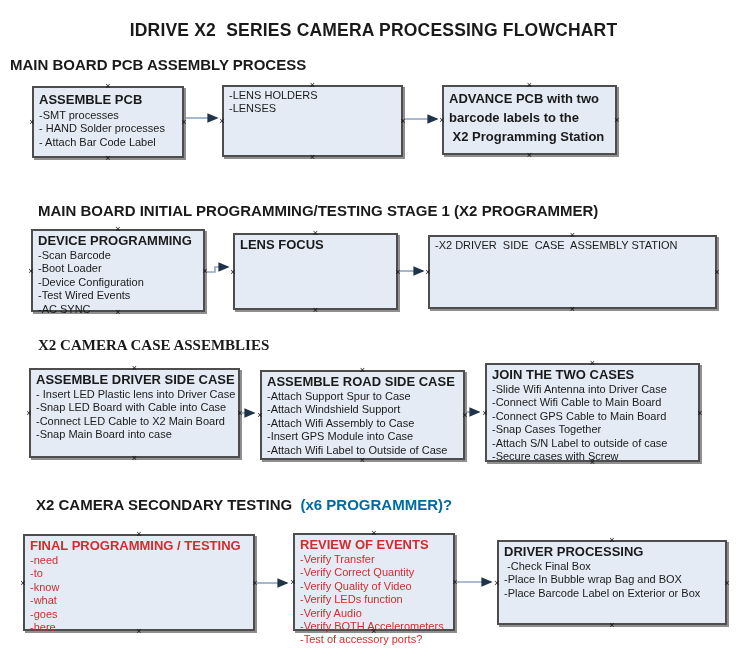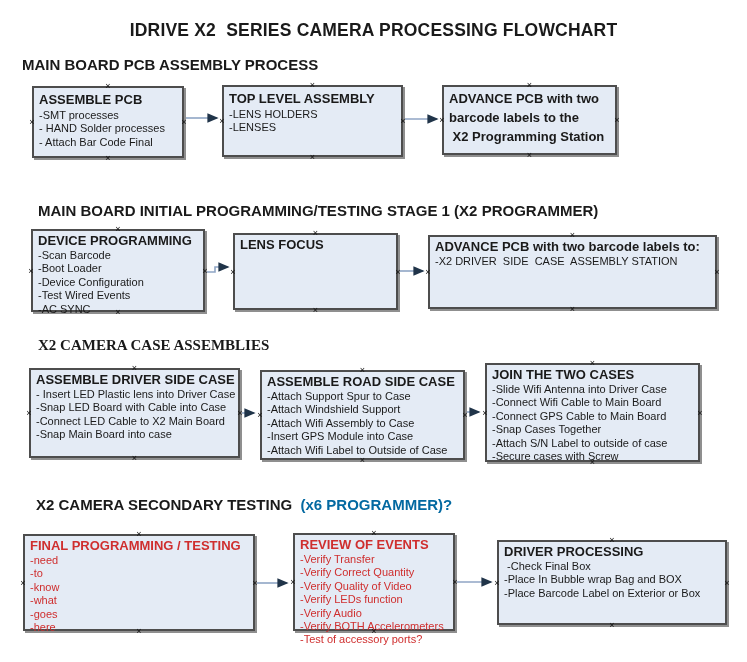--- a/index.html
+++ b/index.html
@@ -54,39 +54,38 @@
       <path d="M404,119 H437" marker-end="url(#ah)"></path>
       <path d="M206,272 h9 v-5 h13" marker-end="url(#ah)"></path>
       <path d="M399,271 H423" marker-end="url(#ah)"></path>
       <path d="M241,413 H254" marker-end="url(#ah)"></path>
       <path d="M466,412 H479" marker-end="url(#ah)"></path>
       <path d="M256,583 H287" marker-end="url(#ah)"></path>
       <path d="M456,582 H491" marker-end="url(#ah)"></path>
     </g>
   </svg>
 
-  <div class="sec-heading" style="left:22px;top:56px;">MAIN BOARD PCB ASSEMBLY PROCESS</div>
+  <div class="sec-heading" style="left:10px;top:56px;">MAIN BOARD PCB ASSEMBLY PROCESS</div>
 
   <div class="fbox title-tall" style="left:32px;top:86px;width:152px;height:72px;">
     <i class="cp t">×</i>
       <i class="cp b">×</i>
       <i class="cp l">×</i>
       <i class="cp r">×</i>
     <div class="box-title">ASSEMBLE PCB</div>
     <div class="box-items">-SMT processes
 - HAND Solder processes
-- Attach Bar Code Final</div>
+- Attach Bar Code Label</div>
   </div>
 
   <div class="fbox title-tall" style="left:222px;top:85px;width:181px;height:72px;">
     <i class="cp t">×</i>
       <i class="cp b">×</i>
       <i class="cp l">×</i>
       <i class="cp r">×</i>
-    <div class="box-title">TOP LEVEL ASSEMBLY</div>
     <div class="box-items">-LENS HOLDERS
 -LENSES</div>
   </div>
 
   <div class="fbox title-tall" style="left:442px;top:85px;width:175px;height:70px;">
     <i class="cp t">×</i>
       <i class="cp b">×</i>
       <i class="cp l">×</i>
       <i class="cp r">×</i>
     <div class="box-title">ADVANCE PCB with two
@@ -116,21 +115,20 @@
       <i class="cp l">×</i>
       <i class="cp r">×</i>
     <div class="box-title">LENS FOCUS</div>
   </div>
 
   <div class="fbox" style="left:428px;top:235px;width:289px;height:74px;">
     <i class="cp t">×</i>
       <i class="cp b">×</i>
       <i class="cp l">×</i>
       <i class="cp r">×</i>
-    <div class="box-title">ADVANCE PCB with two barcode labels to:</div>
     <div class="box-items">-X2 DRIVER  SIDE  CASE  ASSEMBLY STATION</div>
   </div>
 
   <div class="sec-heading" style="left:38px;top:337px;font-family:Liberation Serif, serif;">X2 CAMERA CASE ASSEMBLIES</div>
 
   <div class="fbox" style="left:29px;top:368px;width:211px;height:90px;">
     <i class="cp t">×</i>
       <i class="cp b">×</i>
       <i class="cp l">×</i>
       <i class="cp r">×</i>

